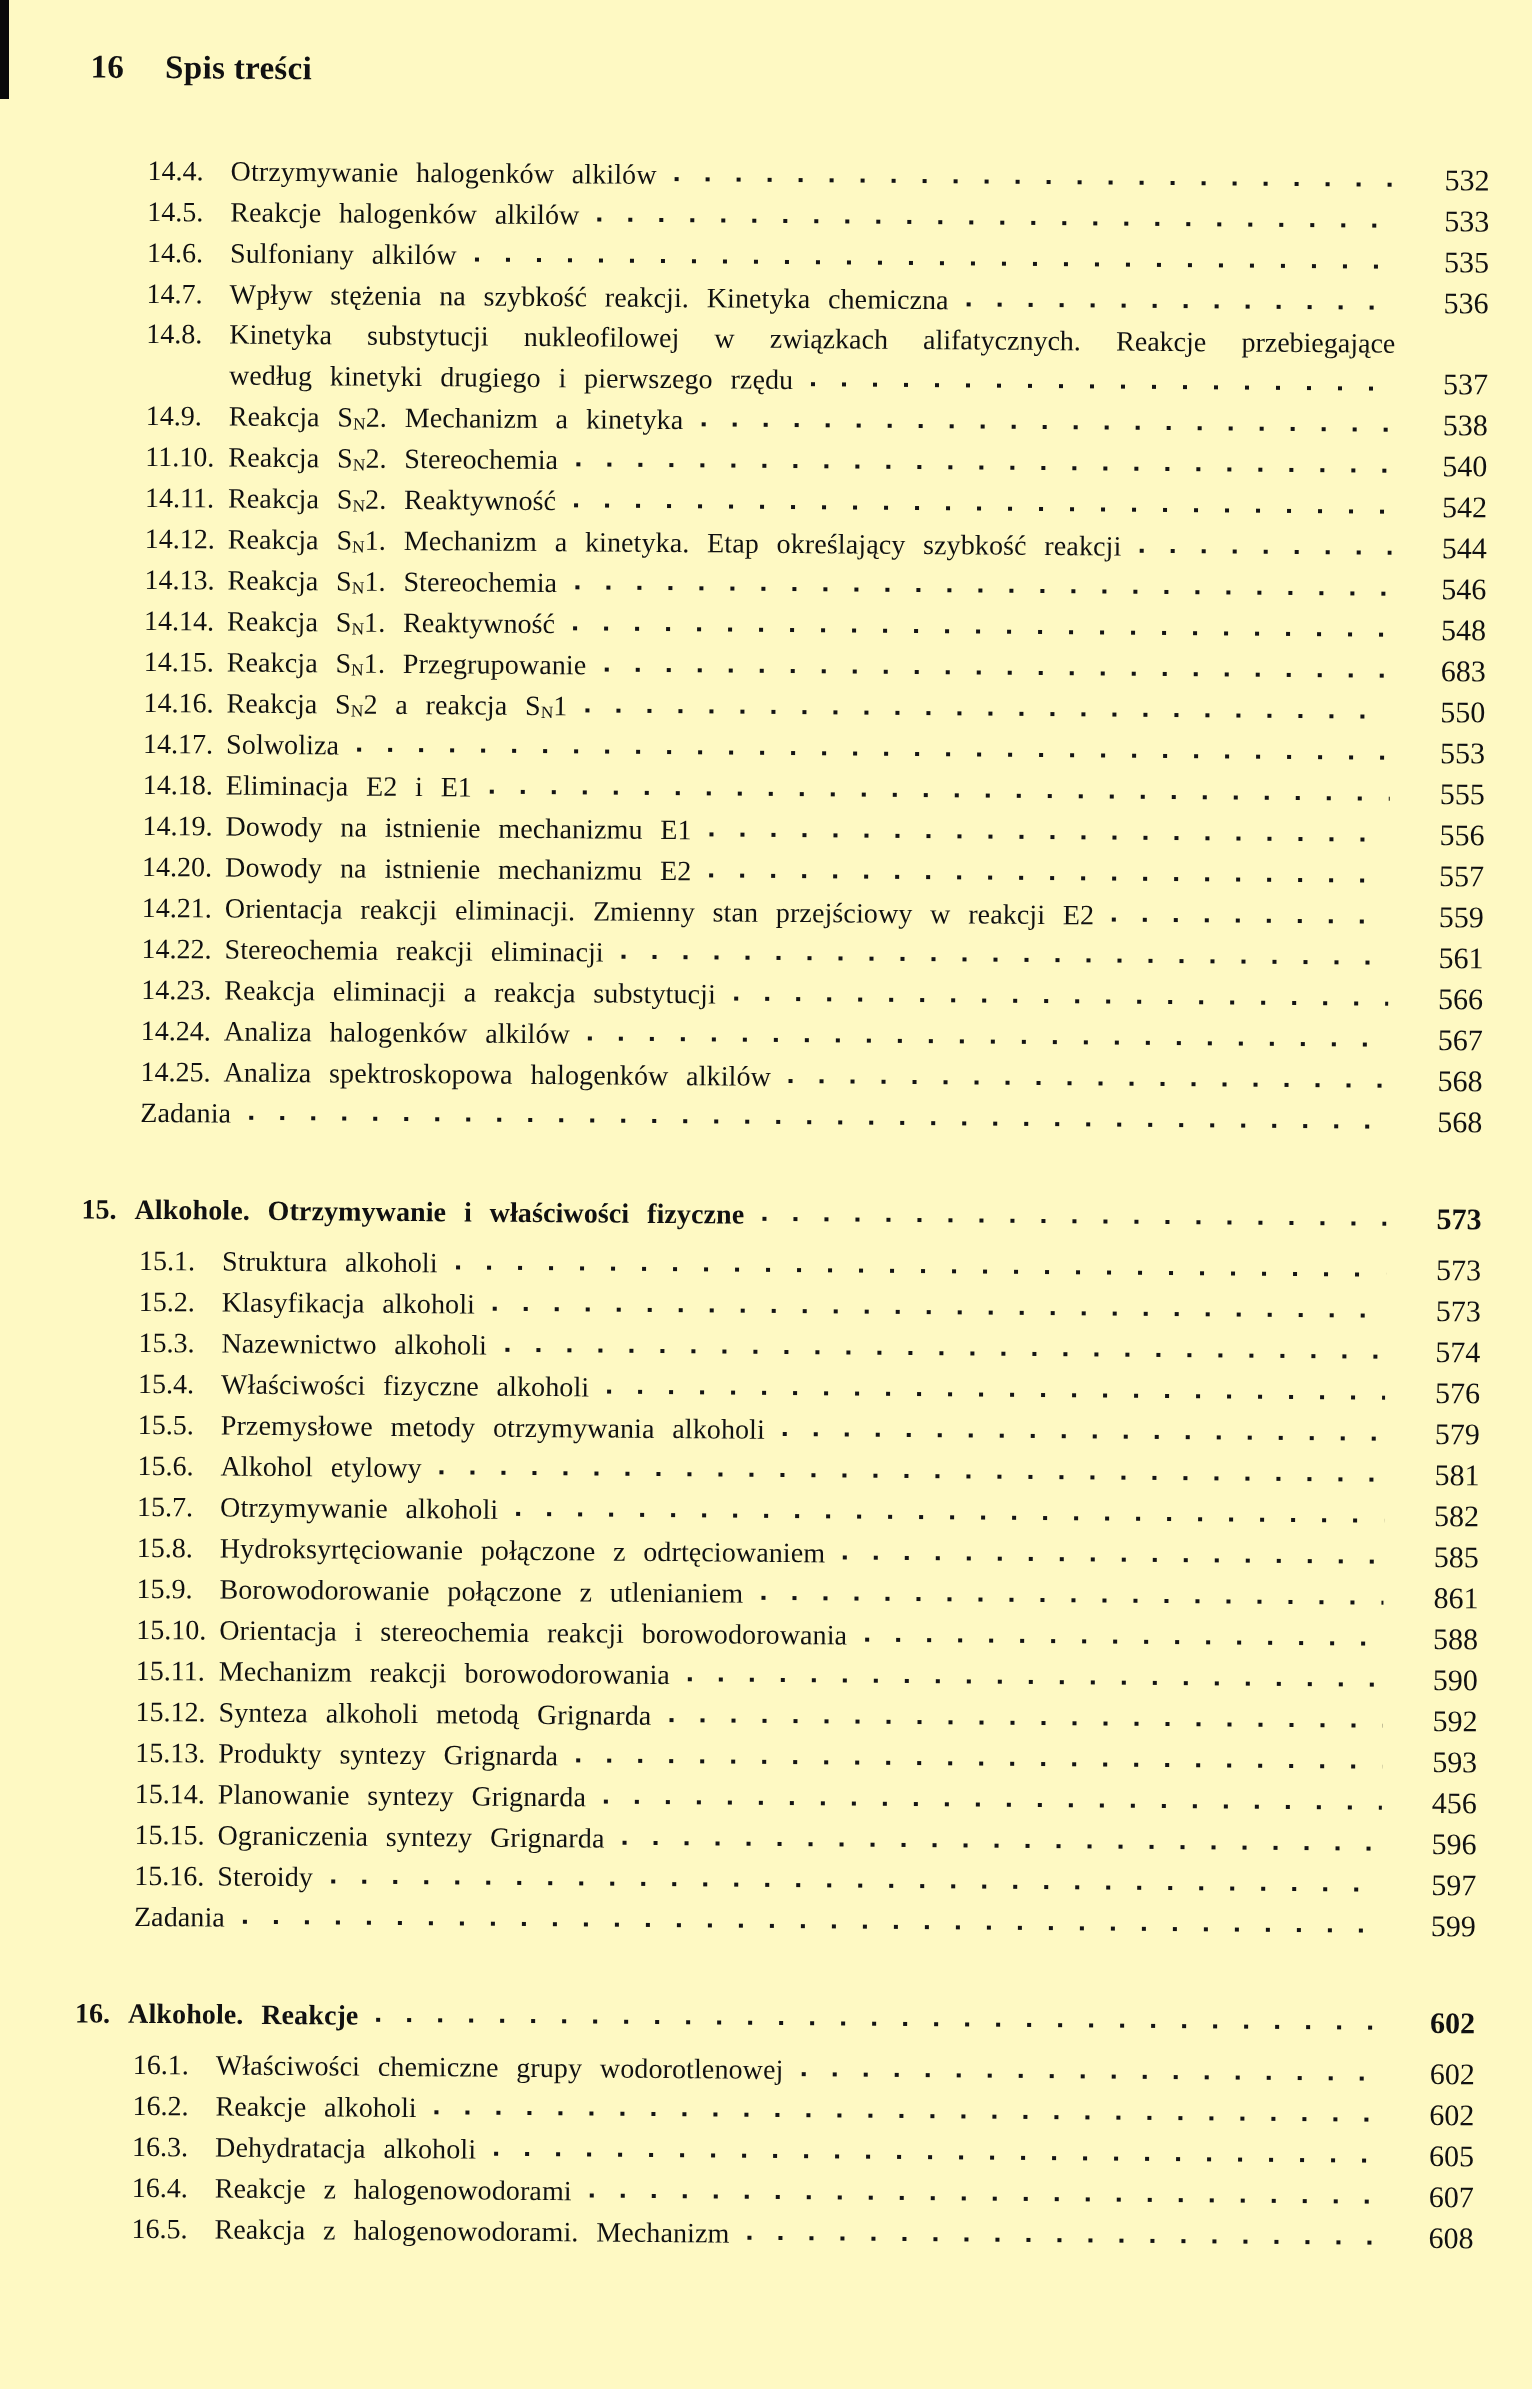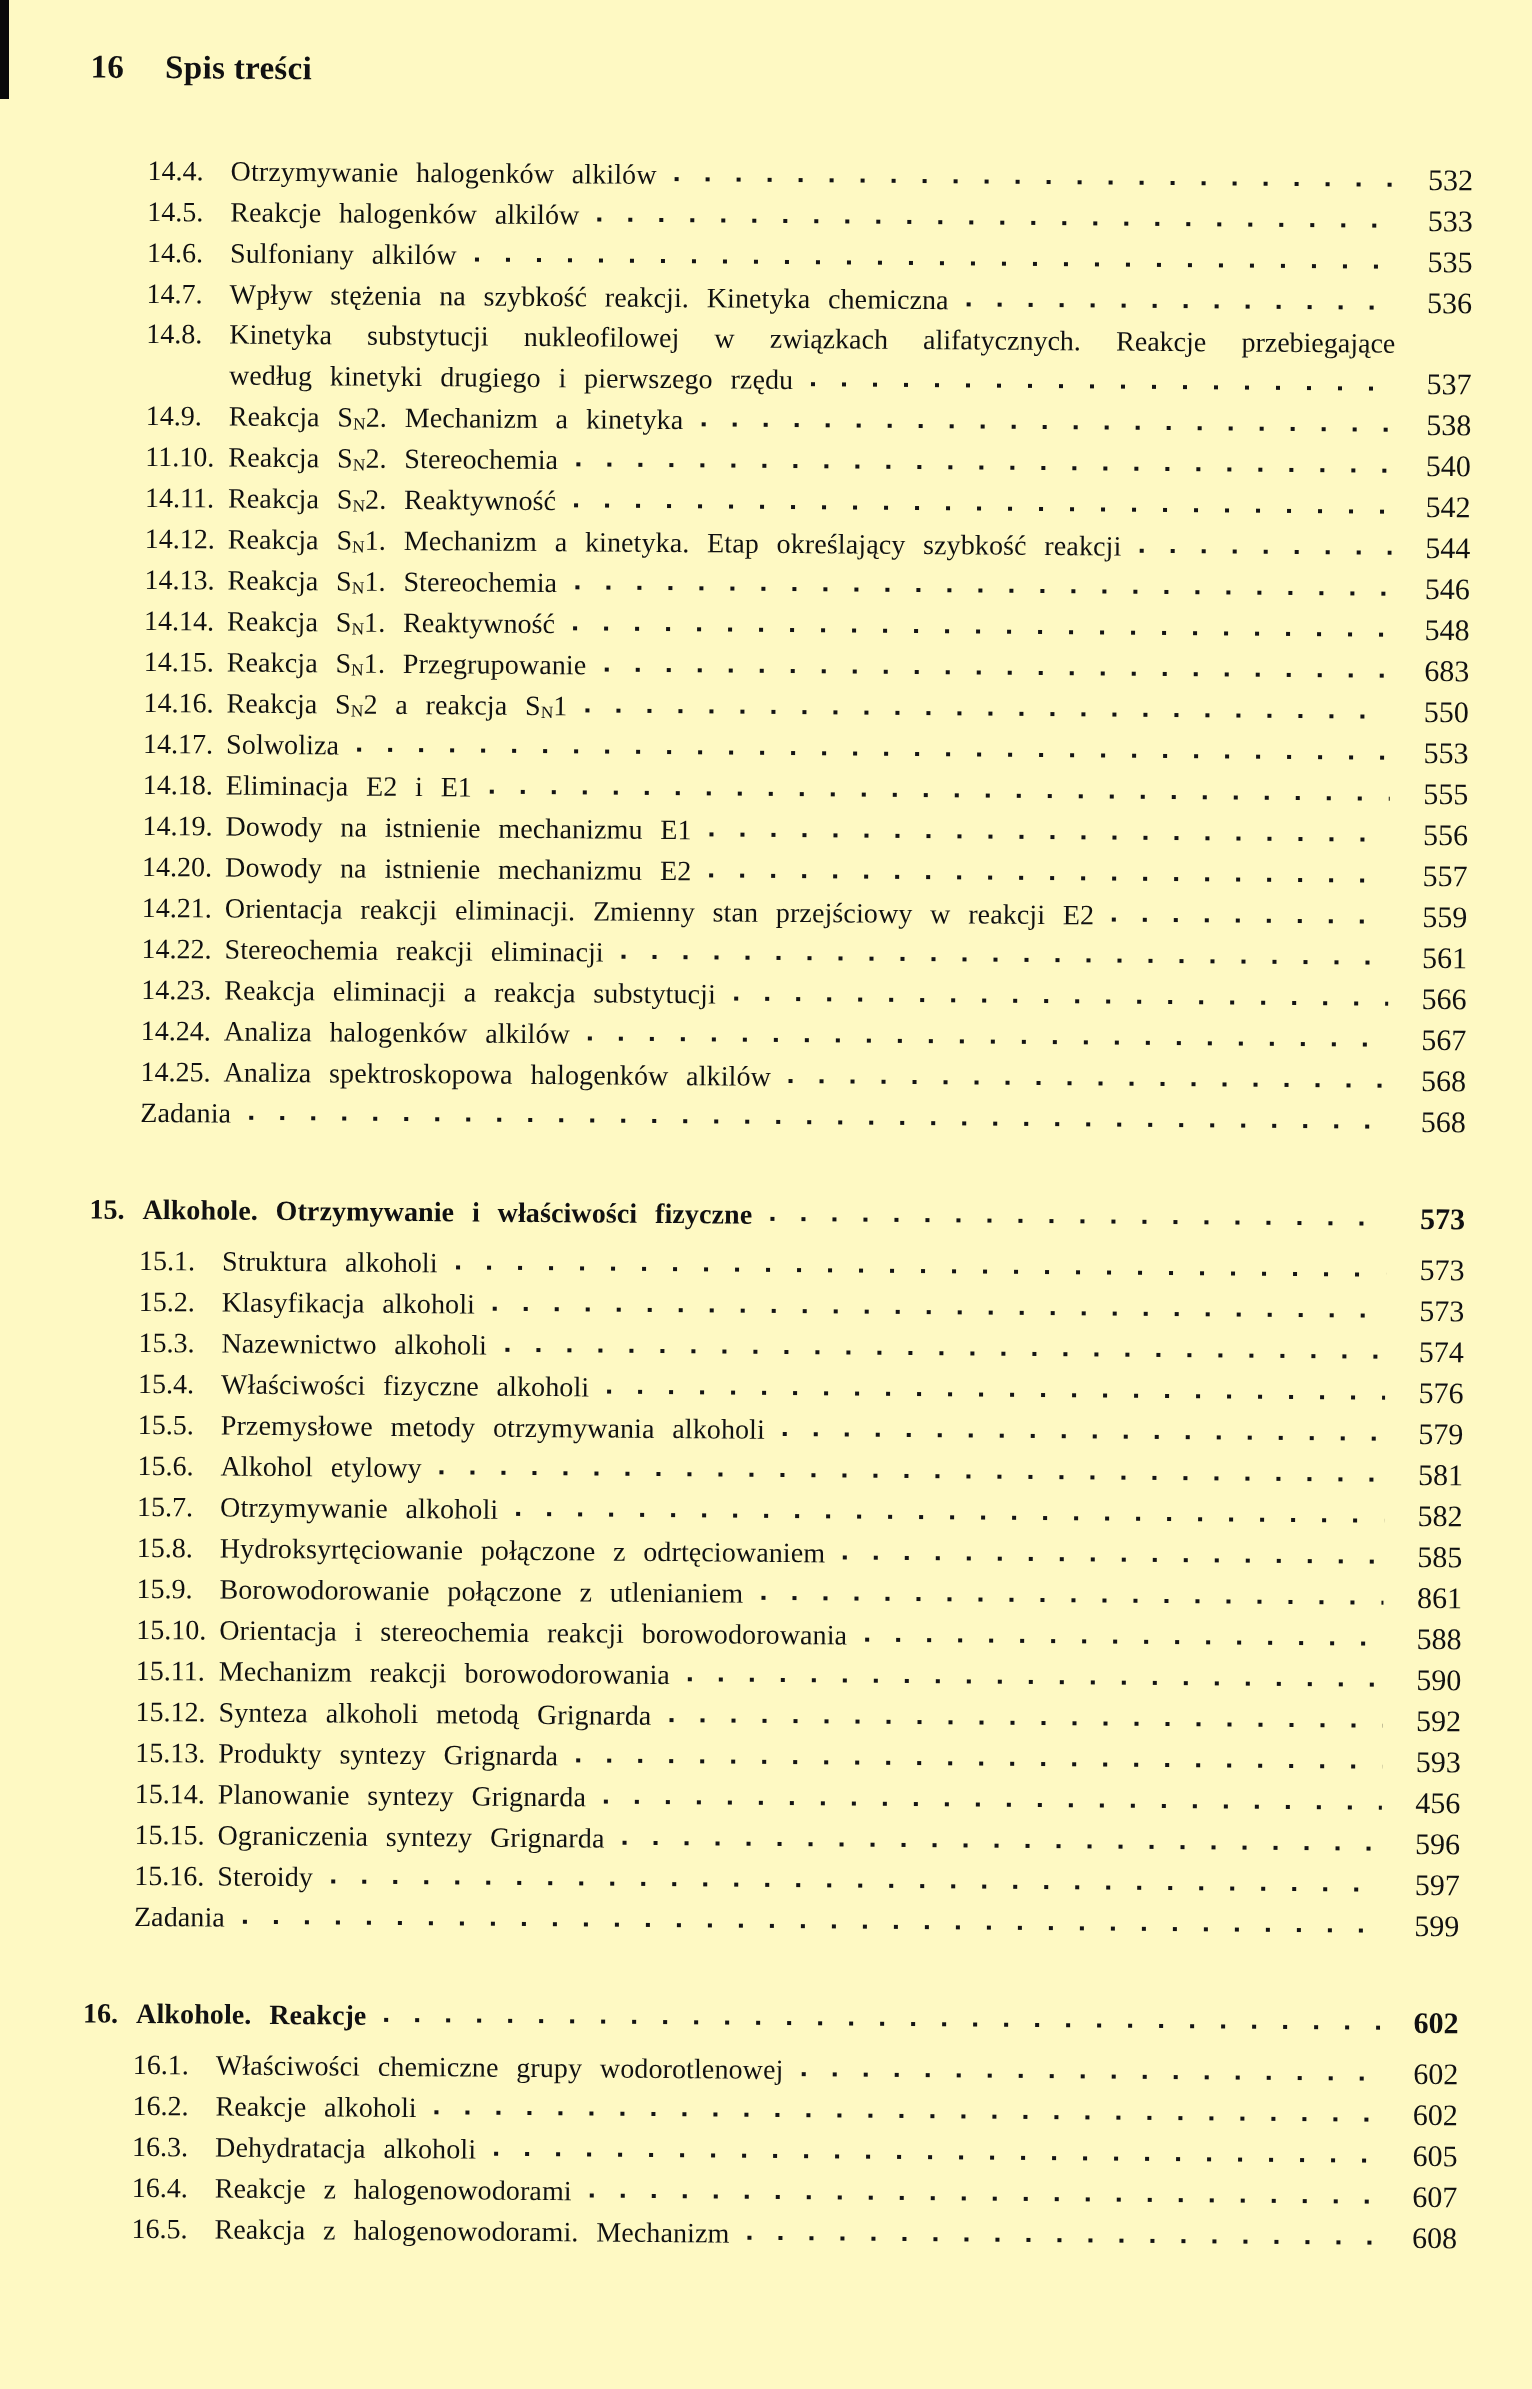--- a/index.html
+++ b/index.html
@@ -50,21 +50,21 @@
     font-size: 28px;
     line-height: 40px;
   }
   .row .num { flex: 0 0 83px; white-space: nowrap; }
   .row.item { padding-left: 58px; }
   .row.chapter {
     font-weight: 700;
     margin-top: 56px;
     margin-bottom: 10px;
   }
-  .row.chapter .num { flex: 0 0 53px; margin-left: 8px; }
+  .row.chapter .num { flex: 0 0 53px; }
   .row.no-num .num { flex: 0 0 0; }
   .entry-body { flex: 1; min-width: 0; }
   .pre-line {
     text-align: justify;
     text-align-last: justify;
     margin-right: 93px;
   }
   .last-line { display: flex; align-items: baseline; }
   .entry-title {
     word-spacing: 0.38em;
@@ -85,21 +85,21 @@
     align-self: baseline;
     transform: translateY(-2px);
     margin: 0 17px 0 17px;
     background-image: radial-gradient(circle 2.3px at 3px 3px, #141414 97%, rgba(0,0,0,0));
     background-size: 31px 6px;
     background-repeat: repeat-x;
     background-position: 0 100%;
   }
   .pagenum {
     flex: 0 0 78px;
-    text-align: center;
+    text-align: right;
     font-size: 30px;
     white-space: nowrap;
   }
 </style>
 </head>
 <body>
 
 <div class="scan-page">
   <div class="sheet">
     <div class="page-header">

